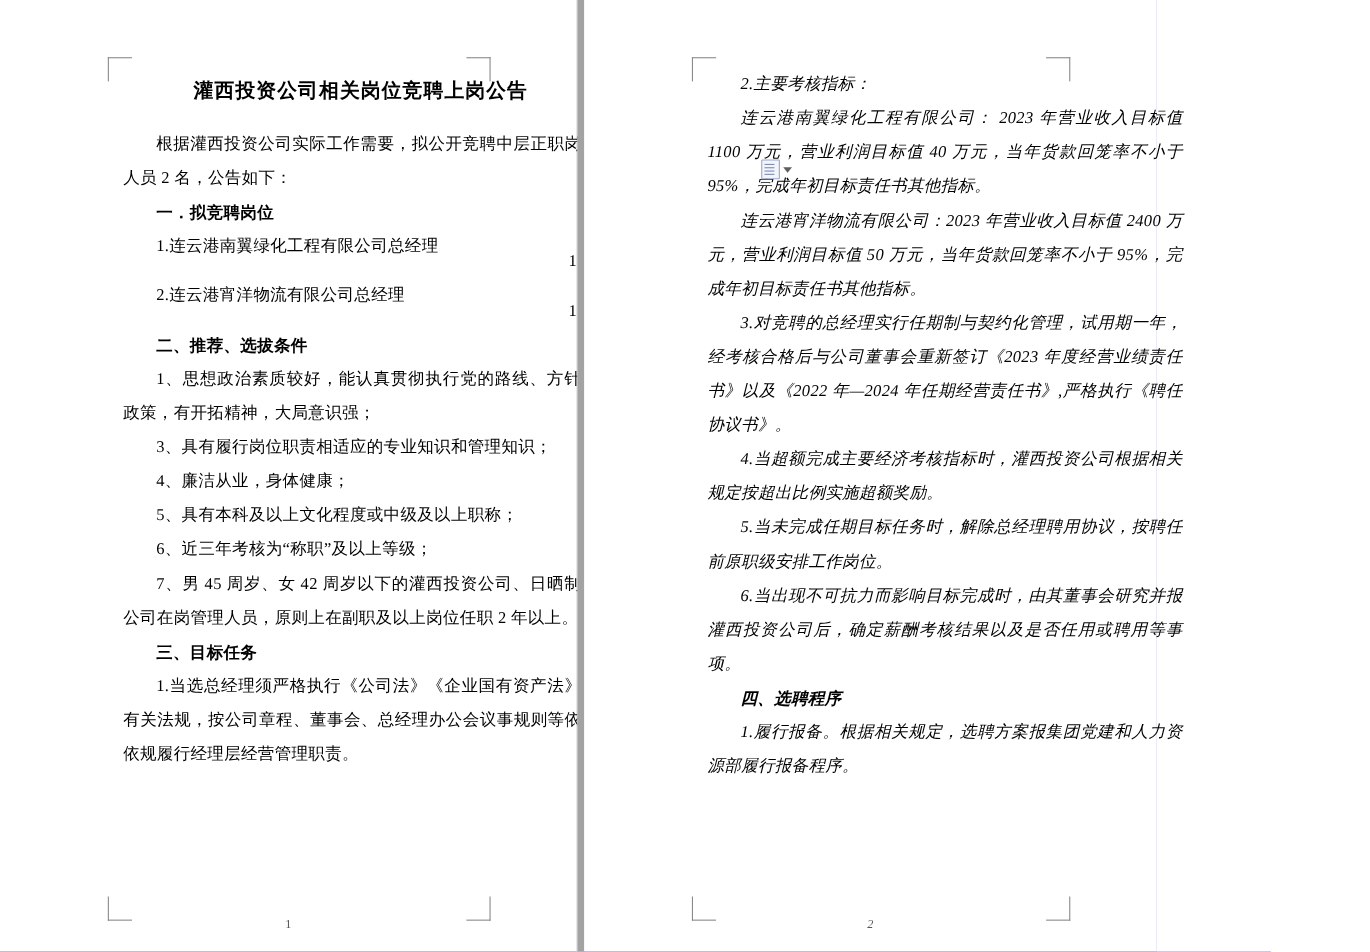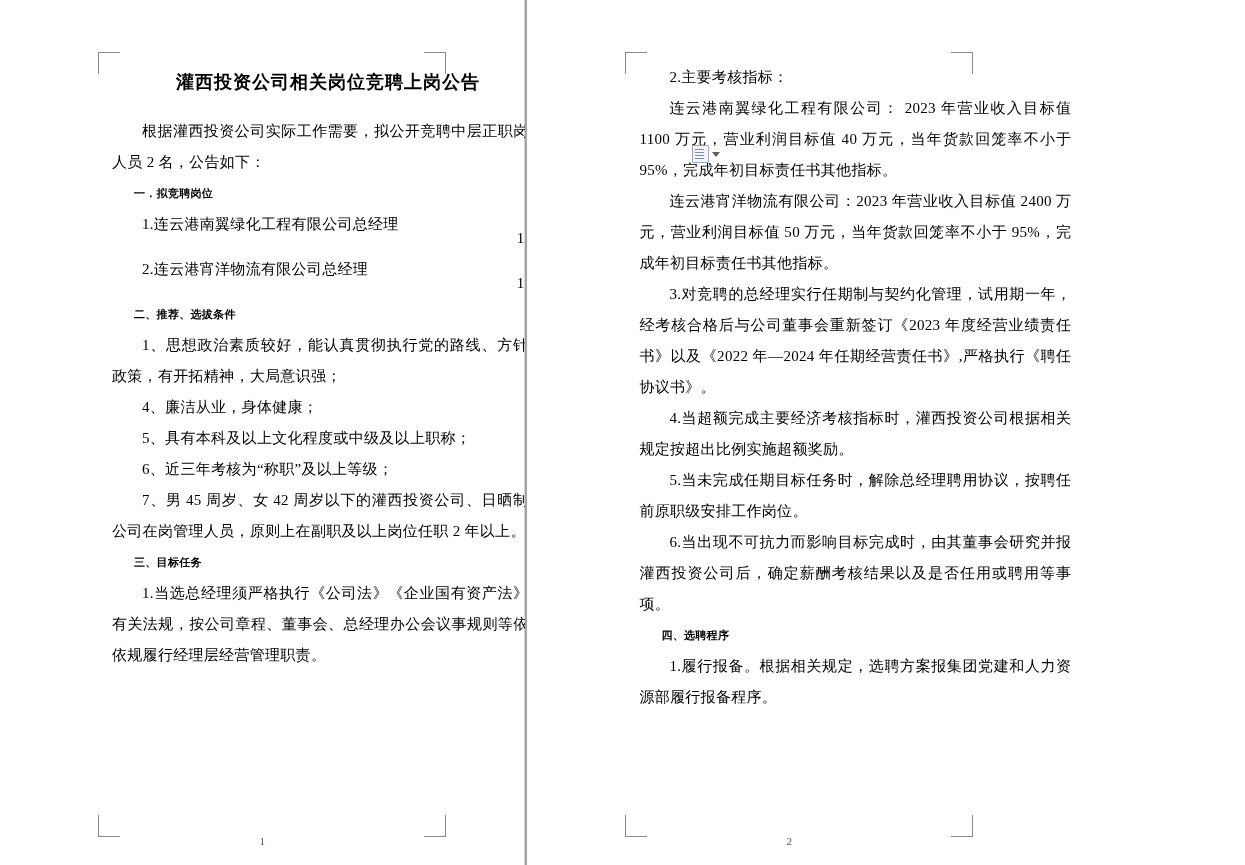--- a/index.html
+++ b/index.html
@@ -23,21 +23,21 @@
     align-items: center;
   }
   .page {
     position: relative;
     width: 622px;
     height: 865px;
     background: #ffffff;
     box-sizing: border-box;
   }
   .page-left { border-right: 1px solid #d7d7d7; }
-  .page-right { border-left: 2px solid #a3a3a3; }
+  .page-right { border-left: 6px solid #a3a3a3; font-style: italic; }
 
   .page-inner {
     position: absolute;
     left: 0;
     top: 0;
     right: 0;
     bottom: 0;
   }
 
   
@@ -85,21 +85,21 @@
   }
   p.body-text {
     font-size: 15px;
     line-height: 31px;
     margin: 0;
     text-align: justify;
     text-indent: 2em;
     letter-spacing: 0.3px;
   }
   p.heading {
-    font-size: 11px;
+    font-size: 15px;
     line-height: 31px;
     margin: 0;
     font-weight: bold;
     text-indent: 2em;
     letter-spacing: 0.3px;
     font-family: "Liberation Sans", sans-serif;
   }
   .list-row {
     font-size: 15px;
     line-height: 31px;
@@ -175,20 +175,21 @@
           <span class="l-text">1.连云港南翼绿化工程有限公司总经理</span>
           <span class="l-count">1 名</span>
         </div>
         <div class="list-row">
           <span class="l-text">2.连云港宵洋物流有限公司总经理</span>
           <span class="l-count">1 名</span>
         </div>
 
         <p class="heading">二、推荐、选拔条件</p>
         <p class="body-text">1、思想政治素质较好，能认真贯彻执行党的路线、方针、政策，有开拓精神，大局意识强；</p>
+        <p class="body-text">3、具有履行岗位职责相适应的专业知识和管理知识；</p>
         <p class="body-text">4、廉洁从业，身体健康；</p>
         <p class="body-text">5、具有本科及以上文化程度或中级及以上职称；</p>
         <p class="body-text">6、近三年考核为“称职”及以上等级；</p>
         <p class="body-text">7、男 45 周岁、女 42 周岁以下的灌西投资公司、日晒制盐公司在岗管理人员，原则上在副职及以上岗位任职 2 年以上。</p>
         <p class="heading">三、目标任务</p>
         <p class="body-text">1.当选总经理须严格执行《公司法》《企业国有资产法》等有关法规，按公司章程、董事会、总经理办公会议事规则等依法依规履行经理层经营管理职责。</p>
       </div>
 
       <div class="page-num">1</div>
     </div>

